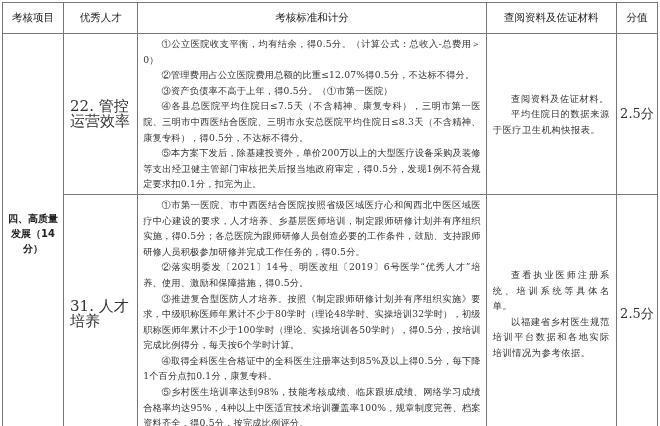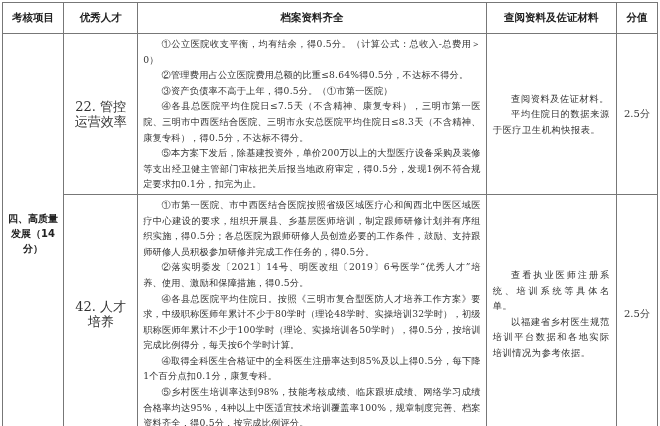--- a/index.html
+++ b/index.html
@@ -1,83 +1,83 @@
 <!DOCTYPE html>
 <html><head>
 <meta charset="utf-8">
 <style>
   html, body { margin: 0; padding: 0; background: #ffffff; }
   body { width: 660px; height: 426px; overflow: hidden; font-family: "DejaVu Serif", "Liberation Serif", serif; color: #333; }
   table { border-collapse: collapse; position: absolute; left: 2px; top: 2px; width: 656px; table-layout: fixed; }
   td, th { border: 1px solid #777; padding: 0; vertical-align: middle; }
-  th { height: 30px; font-family: "DejaVu Sans", "Liberation Sans", sans-serif; font-weight: bold; font-size: 10.5px; color: #222; text-align: center; }
+  th { height: 30px; font-family: "DejaVu Sans", "Liberation Sans", sans-serif; font-weight: normal; font-size: 10.5px; color: #222; text-align: center; }
   .c1 { width: 61px; }
   .c2 { width: 74px; }
   .c3 { width: 348px; }
   .c4 { width: 130px; }
   .c5 { width: 41px; }
   .cat { font-family: "DejaVu Sans", "Liberation Sans", sans-serif; font-weight: bold; font-size: 10px; text-align: center; line-height: 15px; padding: 0 4px; color: #222; }
-  .ind { font-size: 13px; text-align: center; line-height: 15px; padding: 0 6px; color: #333; }
+  .ind { font-size: 15px; text-align: left; line-height: 15px; padding: 0 6px; color: #333; }
   .std { font-size: 9.2px; line-height: 15.6px; padding: 2px 5px; text-align: justify; color: #333; letter-spacing: 0.2px; }
   .std p { margin: 0; text-indent: 2em; }
   .meth { font-size: 9.2px; line-height: 15.6px; padding: 2px 6px; text-align: justify; color: #333; letter-spacing: 0.6px; }
   .meth p { margin: 0; text-indent: 2em; }
-  .score { font-size: 10px; text-align: center; color: #333; }
+  .score { font-size: 13px; text-align: center; color: #333; }
   .r1 { height: 150px; }
   .r2 { height: 238px; }
 </style>
 </head>
 <body>
 
 <table>
   <colgroup>
     <col class="c1">
       <col class="c2">
       <col class="c3">
       <col class="c4">
       <col class="c5">
   </colgroup>
   <tbody>
       <tr>
     <th>考核项目</th>
     <th>优秀人才</th>
-    <th>档案资料齐全</th>
+    <th>考核标准和计分</th>
     <th>查阅资料及佐证材料</th>
     <th>分值</th>
   </tr>
   <tr class="r1">
     <td class="cat" rowspan="2" style="padding-top:0;">
       <span>四、高质量发展（14分）</span>
     </td>
     <td class="ind">
       <span>22. 管控运营效率</span>
     </td>
     <td class="std">
       <p>①公立医院收支平衡，均有结余，得0.5分。（计算公式：总收入-总费用＞0）</p>
-      <p>②管理费用占公立医院费用总额的比重≤8.64%得0.5分，不达标不得分。</p>
+      <p>②管理费用占公立医院费用总额的比重≤12.07%得0.5分，不达标不得分。</p>
       <p>③资产负债率不高于上年，得0.5分。（①市第一医院）</p>
       <p>④各县总医院平均住院日≤7.5天（不含精神、康复专科），三明市第一医院、三明市中西医结合医院、三明市永安总医院平均住院日≤8.3天（不含精神、康复专科），得0.5分，不达标不得分。</p>
       <p>⑤本方案下发后，除基建投资外，单价200万以上的大型医疗设备采购及装修等支出经卫健主管部门审核把关后报当地政府审定，得0.5分，发现1例不符合规定要求扣0.1分，扣完为止。</p>
     </td>
     <td class="meth">
       <p>查阅资料及佐证材料。</p>
       <p>平均住院日的数据来源于医疗卫生机构快报表。</p>
     </td>
     <td class="score">
       <span>2.5分</span>
     </td>
   </tr>
   <tr class="r2">
     <td class="ind">
-      <span>42. 人才培养</span>
+      <span>31. 人才培养</span>
     </td>
     <td class="std">
-      <p>①市第一医院、市中西医结合医院按照省级区域医疗心和闽西北中医区域医疗中心建设的要求，组织开展县、乡基层医师培训，制定跟师研修计划并有序组织实施，得0.5分；各总医院为跟师研修人员创造必要的工作条件，鼓励、支持跟师研修人员积极参加研修并完成工作任务的，得0.5分。</p>
+      <p>①市第一医院、市中西医结合医院按照省级区域医疗心和闽西北中医区域医疗中心建设的要求，人才培养、乡基层医师培训，制定跟师研修计划并有序组织实施，得0.5分；各总医院为跟师研修人员创造必要的工作条件，鼓励、支持跟师研修人员积极参加研修并完成工作任务的，得0.5分。</p>
       <p>②落实明委发〔2021〕14号、明医改组〔2019〕6号医学“优秀人才”培养、使用、激励和保障措施，得0.5分。</p>
-      <p>④各县总医院平均住院日。按照《三明市复合型医防人才培养工作方案》要求，中级职称医师年累计不少于80学时（理论48学时、实操培训32学时），初级职称医师年累计不少于100学时（理论、实操培训各50学时），得0.5分，按培训完成比例得分，每天按6个学时计算。</p>
+      <p>③推进复合型医防人才培养。按照《制定跟师研修计划并有序组织实施》要求，中级职称医师年累计不少于80学时（理论48学时、实操培训32学时），初级职称医师年累计不少于100学时（理论、实操培训各50学时），得0.5分，按培训完成比例得分，每天按6个学时计算。</p>
       <p>④取得全科医生合格证中的全科医生注册率达到85%及以上得0.5分，每下降1个百分点扣0.1分，康复专科。</p>
       <p>⑤乡村医生培训率达到98%，技能考核成绩、临床跟班成绩、网络学习成绩合格率均达95%，4种以上中医适宜技术培训覆盖率100%，规章制度完善、档案资料齐全，得0.5分，按完成比例评分。</p>
     </td>
     <td class="meth">
       <p>查看执业医师注册系统、培训系统等具体名单。</p>
       <p>以福建省乡村医生规范培训平台数据和各地实际培训情况为参考依据。</p>
     </td>
     <td class="score">
       <span>2.5分</span>
     </td>

